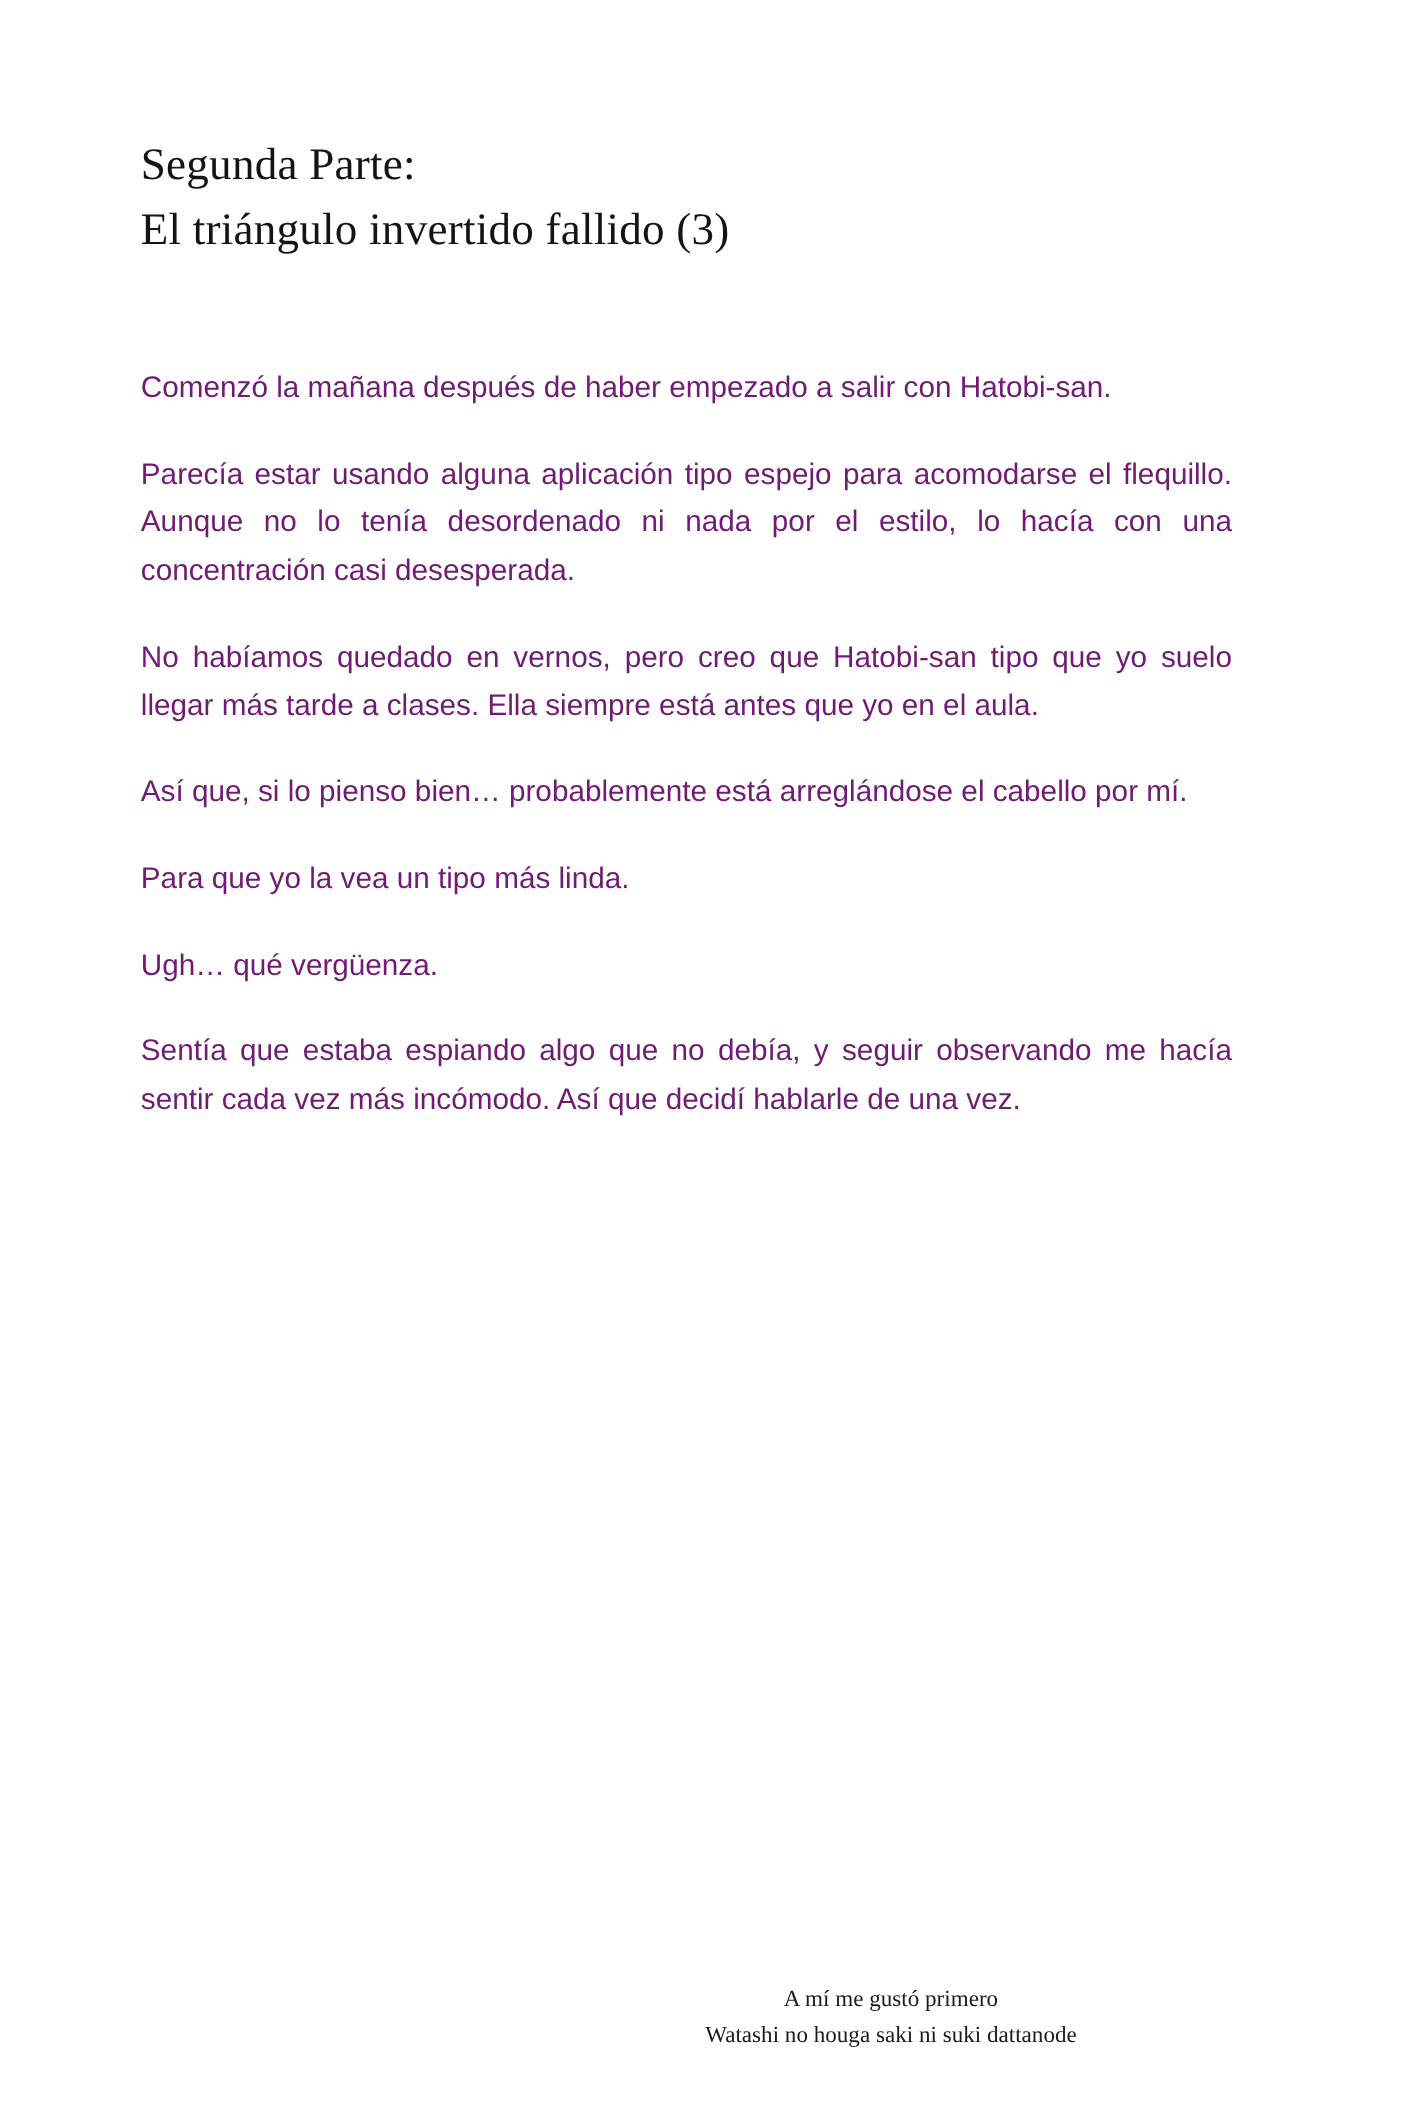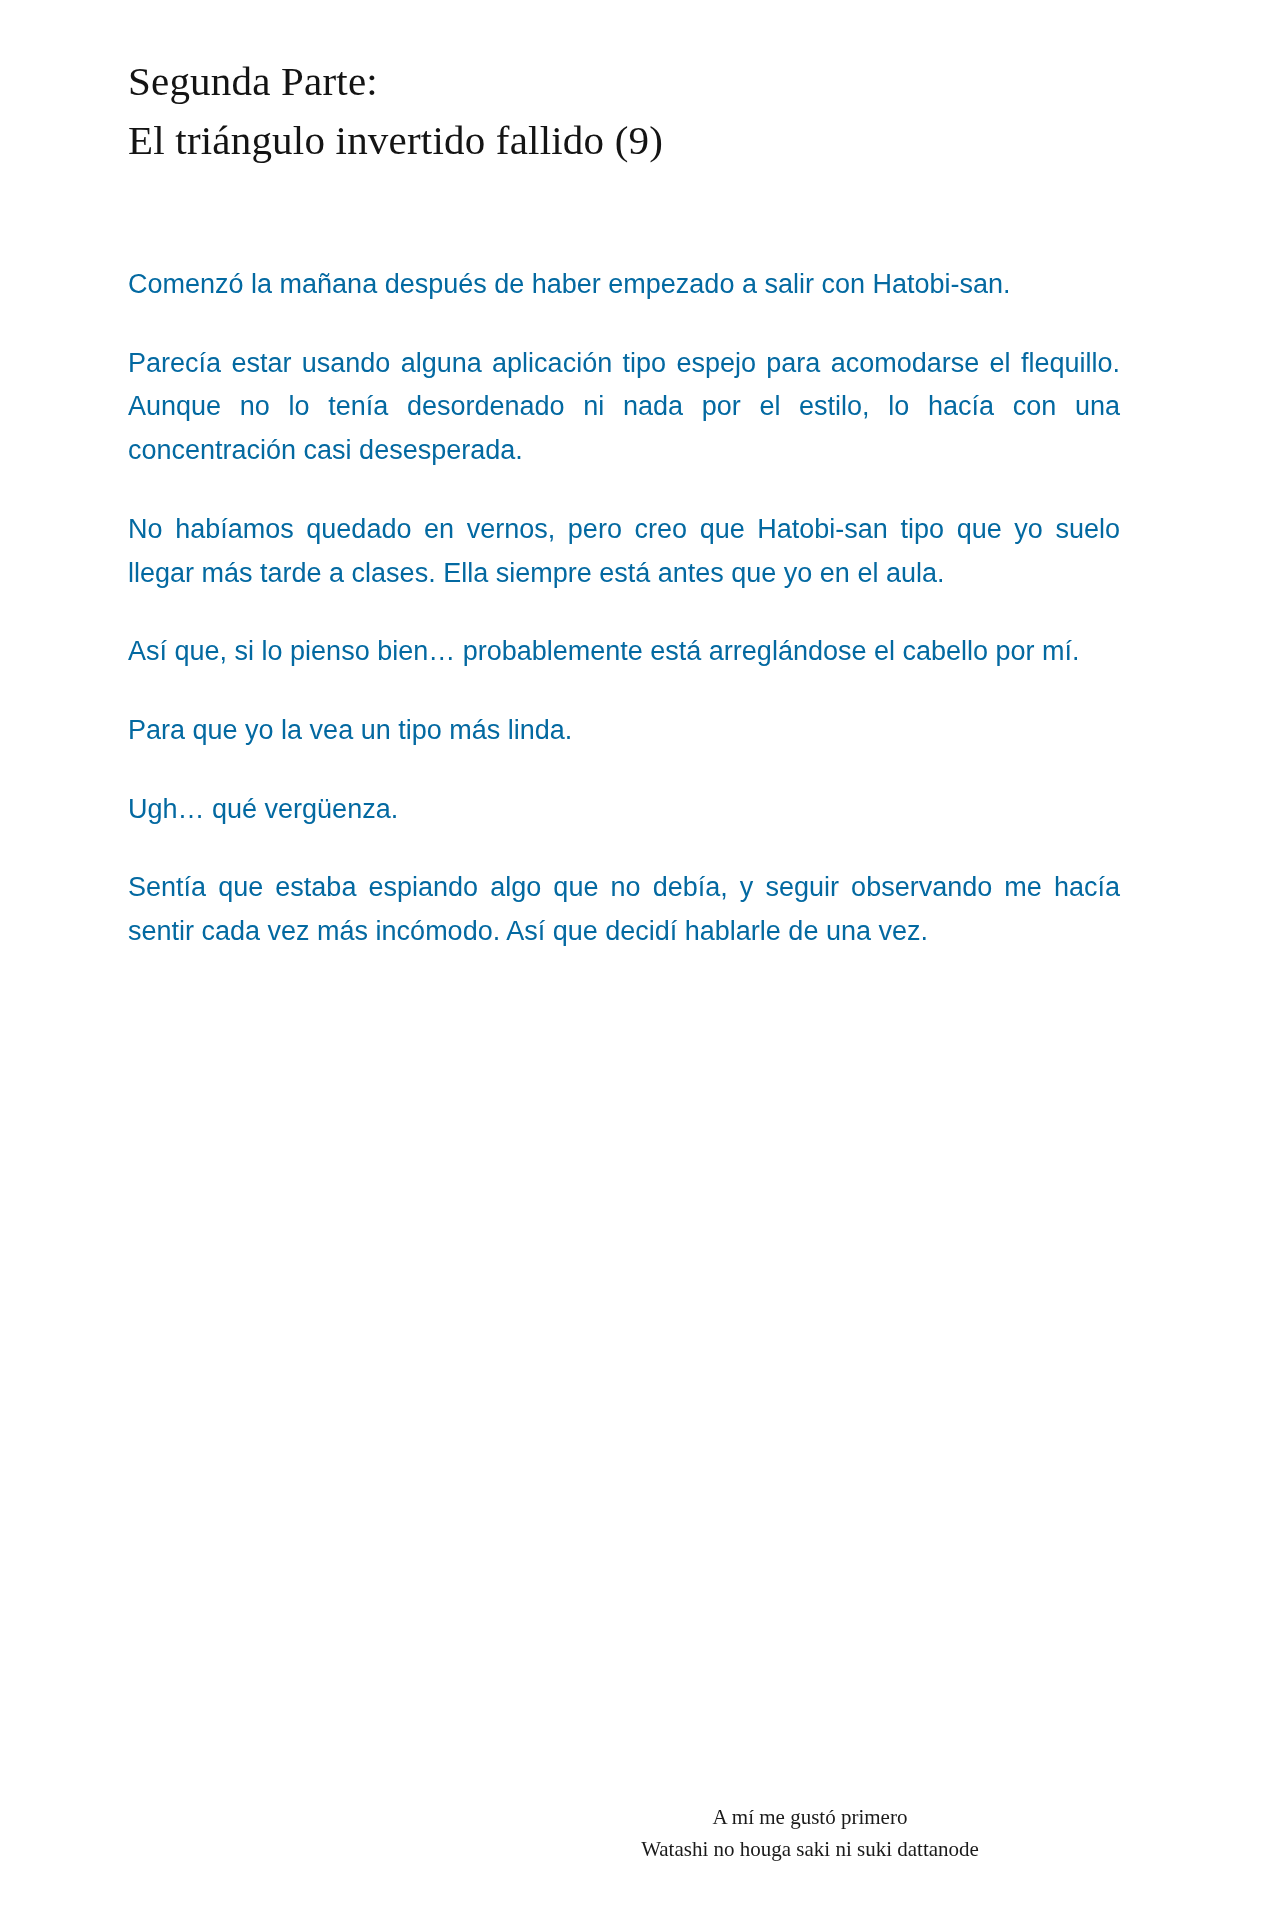--- a/index.html
+++ b/index.html
@@ -12,42 +12,42 @@
     min-height: 1920px;
     font-family: "Liberation Sans", sans-serif;
     color: #1a1a1a;
     position: relative;
     box-sizing: border-box;
   }
   .page {
     width: 1280px;
     min-height: 1920px;
     box-sizing: border-box;
-    padding: 52px 160px 60px 128px;
+    padding: 120px 160px 60px 128px;
     position: relative;
     display: flex;
     flex-direction: column;
   }
   .chapter-heading {
     font-family: "Liberation Serif", serif;
     font-size: 41px;
     font-weight: 400;
     line-height: 1.45;
     color: #141414;
     letter-spacing: 0.2px;
     margin: 0 0 92px 0;
   }
   .chapter-heading .line {
     display: block;
   }
   .body-text {
     font-family: "Liberation Sans", sans-serif;
     font-size: 27px;
     line-height: 1.62;
-    color: #0369a1;
+    color: #701a75;
     text-align: justify;
     text-justify: inter-word;
     max-width: 1012px;
   }
   .body-text p {
     margin: 0 0 35px 0;
   }
   .body-text p:last-child {
     margin-bottom: 15px;
   }
@@ -66,21 +66,21 @@
     display: block;
   }
 </style>
 </head>
 <body>
 
 <div class="page">
 
   <h1 class="chapter-heading">
     <span class="line">Segunda Parte:</span>
-    <span class="line">El triángulo invertido fallido (9)</span>
+    <span class="line">El triángulo invertido fallido (3)</span>
   </h1>
 
   <div class="body-text">
     <p>Comenzó la mañana después de haber empezado a salir con Hatobi-san.</p>
     <p>Parecía estar usando alguna aplicación tipo espejo para acomodarse el flequillo. Aunque no lo tenía desordenado ni nada por el estilo, lo hacía con una concentración casi desesperada.</p>
     <p>No habíamos quedado en vernos, pero creo que Hatobi-san tipo que yo suelo llegar más tarde a clases. Ella siempre está antes que yo en el aula.</p>
     <p>Así que, si lo pienso bien… probablemente está arreglándose el cabello por mí.</p>
     <p>Para que yo la vea un tipo más linda.</p>
     <p>Ugh… qué vergüenza.</p>
     <p>Sentía que estaba espiando algo que no debía, y seguir observando me hacía sentir cada vez más incómodo. Así que decidí hablarle de una vez.</p>

